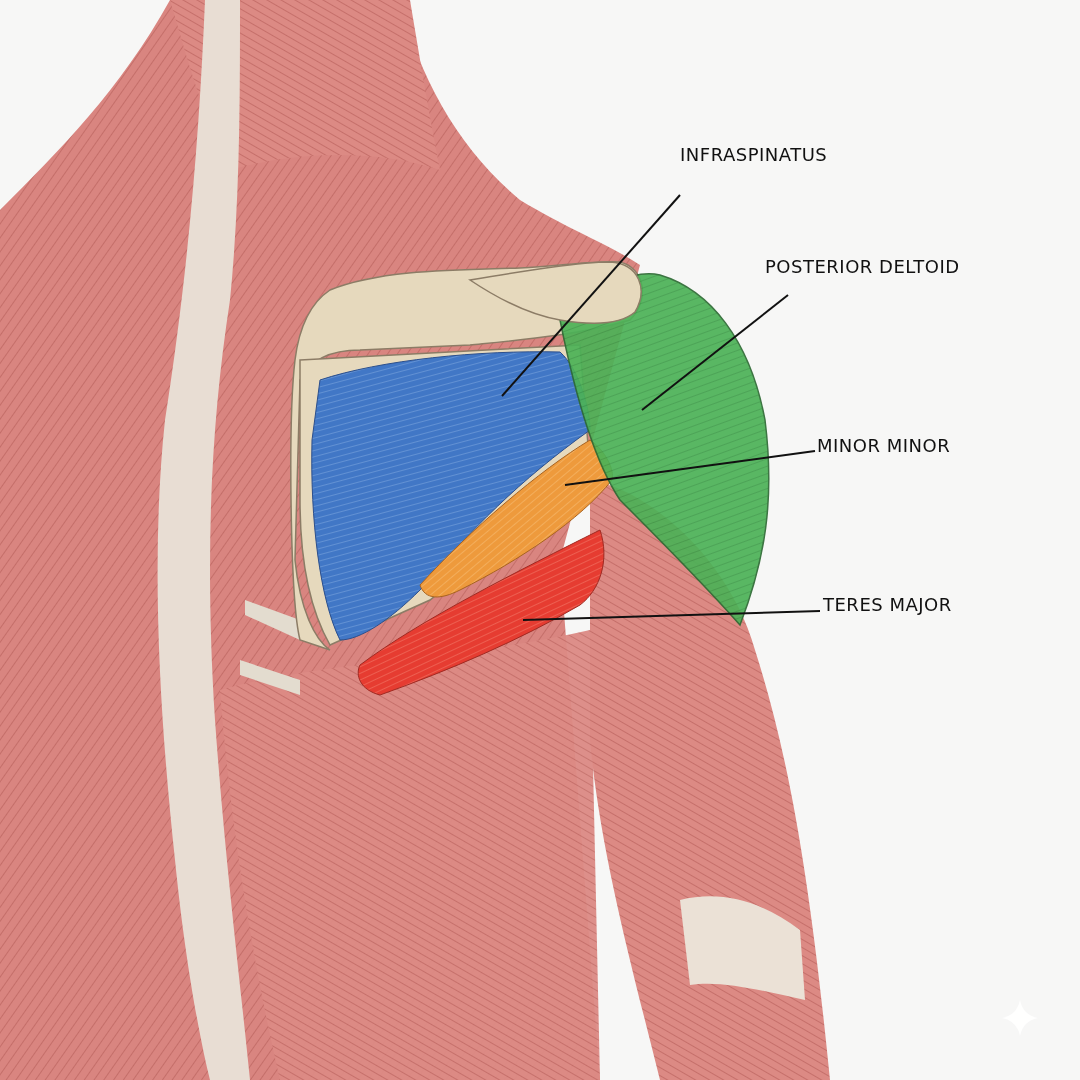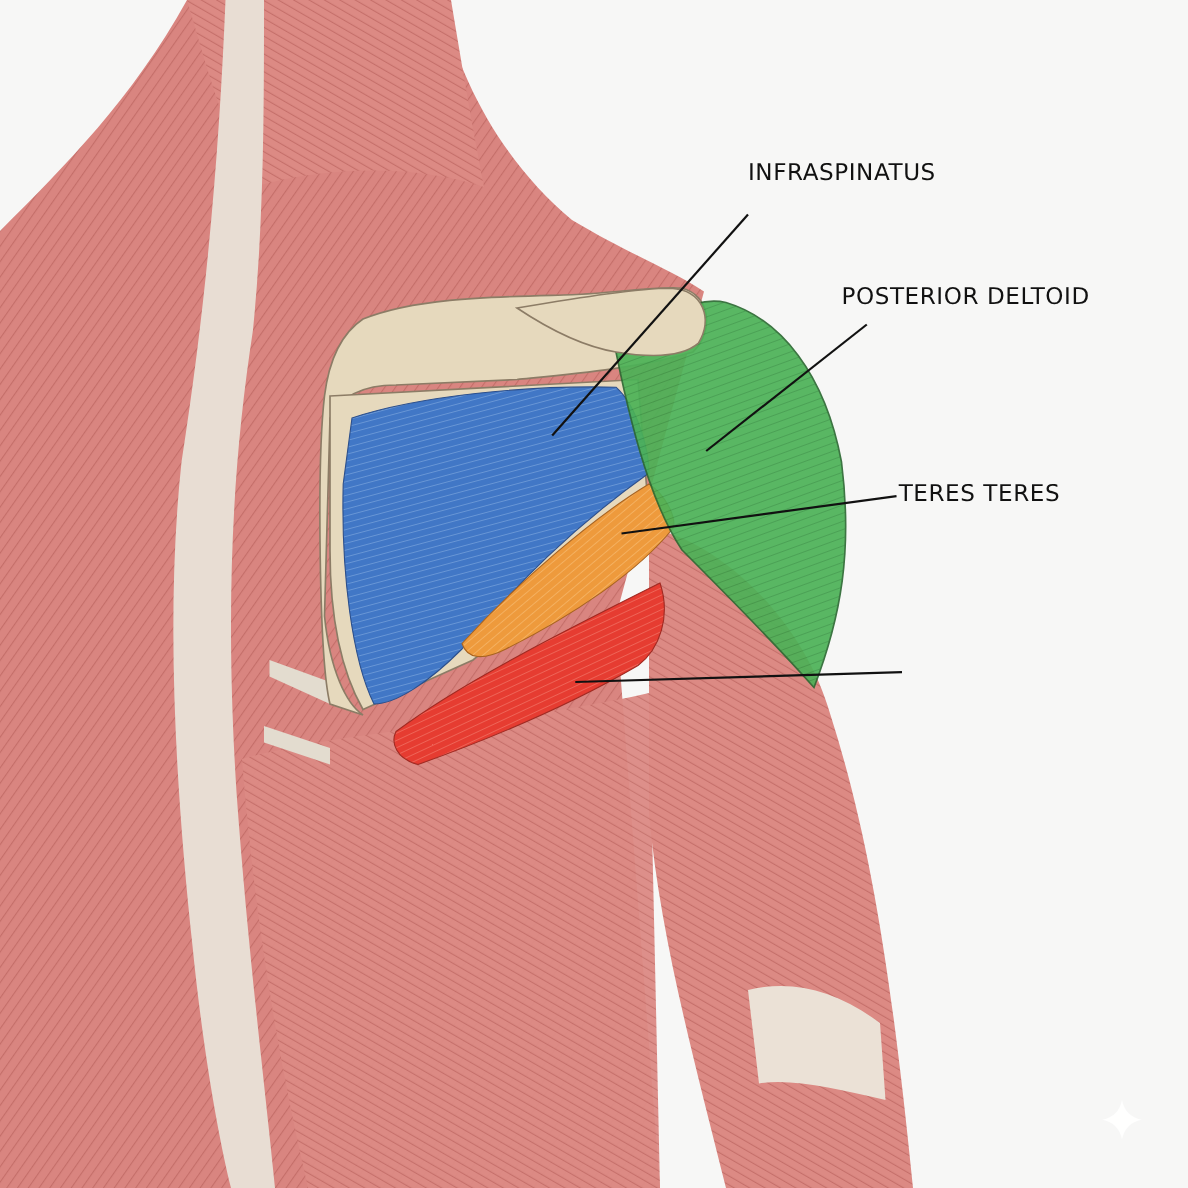--- a/index.html
+++ b/index.html
@@ -1,18 +1,18 @@
 <!DOCTYPE html>
 <html><head>
 <meta charset="utf-8">
 <style>
   html,body{margin:0;padding:0;background:#f7f7f6;}
   #stage{position:relative;width:1080px;height:1080px;overflow:hidden;background:#f7f7f6;}
   svg{position:absolute;left:0;top:0;}
-  .label{position:absolute;font-family:"DejaVu Sans","Liberation Sans",sans-serif;font-size:21px;color:#111;letter-spacing:0.5px;white-space:nowrap;line-height:1.45;text-align:center;}
+  .label{position:absolute;font-family:"DejaVu Sans","Liberation Sans",sans-serif;font-size:18px;color:#111;letter-spacing:0.5px;white-space:nowrap;line-height:1.45;text-align:center;}
 </style>
 </head>
 <body>
 
 <div id="stage">
   <svg width="1080" height="1080" viewBox="0 0 1080 1080">
     <defs>
       <pattern id="fib" width="8" height="8" patternUnits="userSpaceOnUse" patternTransform="rotate(35)">
         <rect width="8" height="8" fill="#d98580"></rect>
         <line x1="0" y1="0" x2="0" y2="8" stroke="#c46e69" stroke-width="2"></line>
@@ -73,14 +73,15 @@
       <line x1="820" y1="611" x2="523" y2="620"></line>
     </g>
 
     <path d="M1020,1000 Q1023,1015 1038,1018 Q1023,1021 1020,1036 Q1017,1021 1002,1018 Q1017,1015 1020,1000Z" fill="#ffffff" opacity="0.9"></path>
   </svg>
 
   <div class="label" style="left:680px;top:142px;">INFRASPINATUS</div>
   <div class="label" style="left:765px;top:254px;">
     <div>POSTERIOR DELTOID</div>
   </div>
-  <div class="label" style="left:817px;top:433px;">TERES TERES</div>
+  <div class="label" style="left:817px;top:433px;">MINOR MINOR</div>
+  <div class="label" style="left:823px;top:592px;">TERES MAJOR</div>
 </div>
 
 </body></html>

